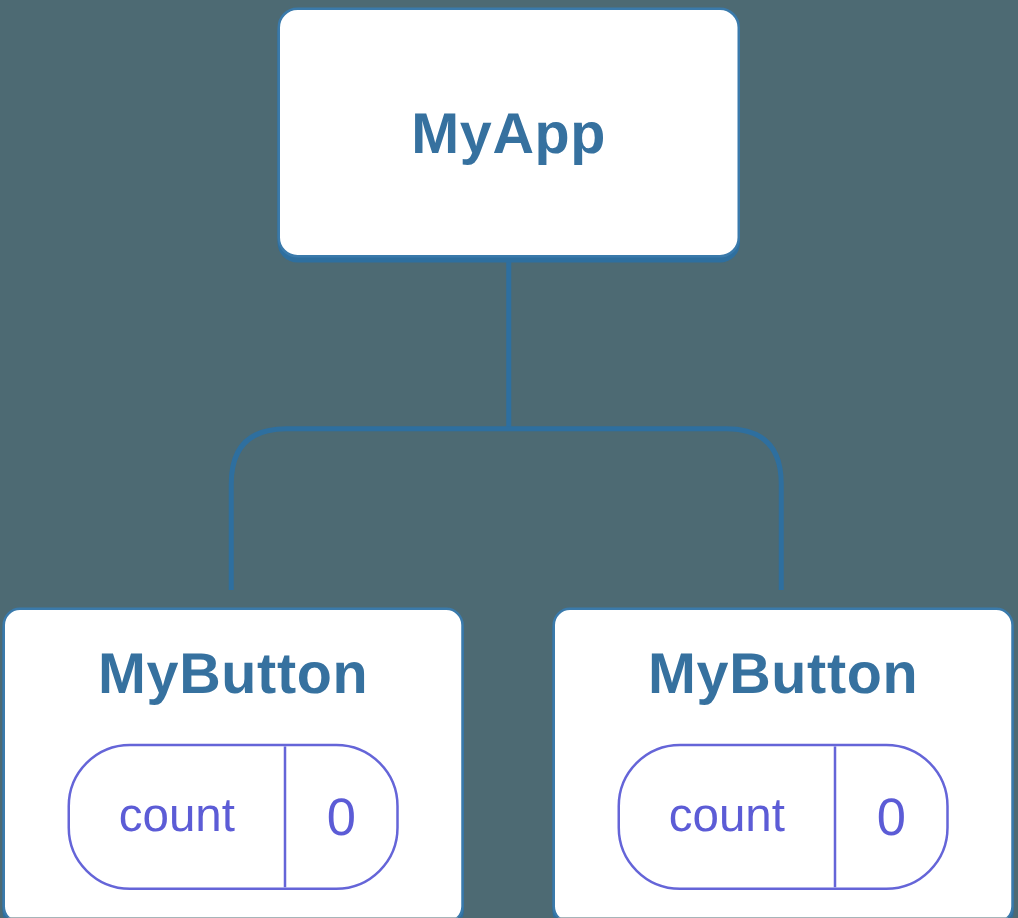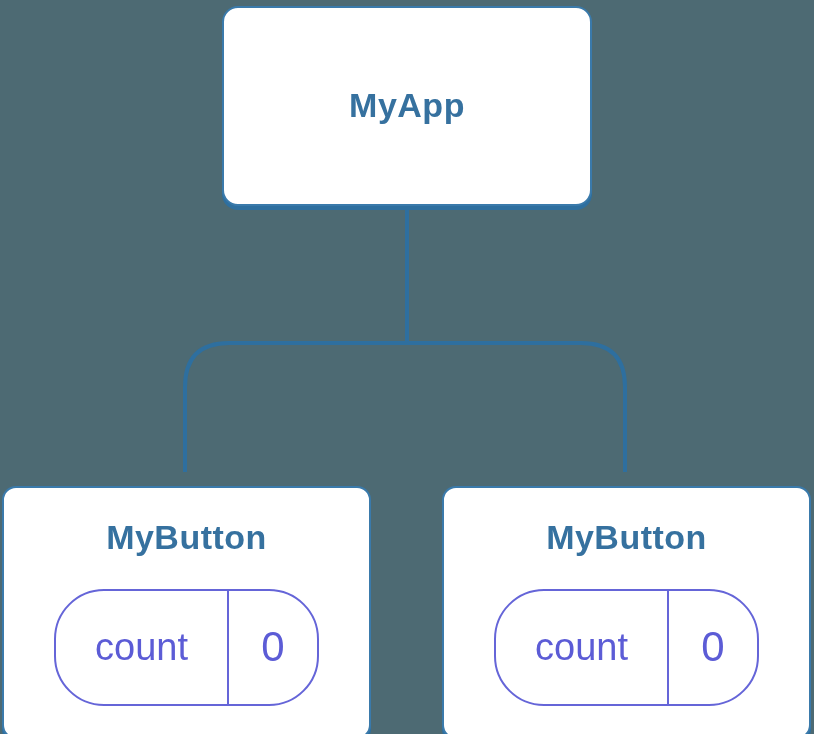--- a/index.html
+++ b/index.html
@@ -52,21 +52,21 @@
     top: 486px;
     width: 369px;
     height: 253px;
     border-radius: 14px;
     gap: 32px;
   }
   .card.child.left  { left: 2px; }
   .card.child.right { left: 442px; }
   .card-label {
     color: var(--label, #36719f);
-    font-size: 34px;
+    font-size: 46px;
     font-weight: 600;
     letter-spacing: 0.5px;
     line-height: 1.1;
     white-space: nowrap;
   }
   .pill {
     box-sizing: border-box;
     width: 265px;
     height: 117px;
     border: 2px solid var(--state-border, #6565d8);

